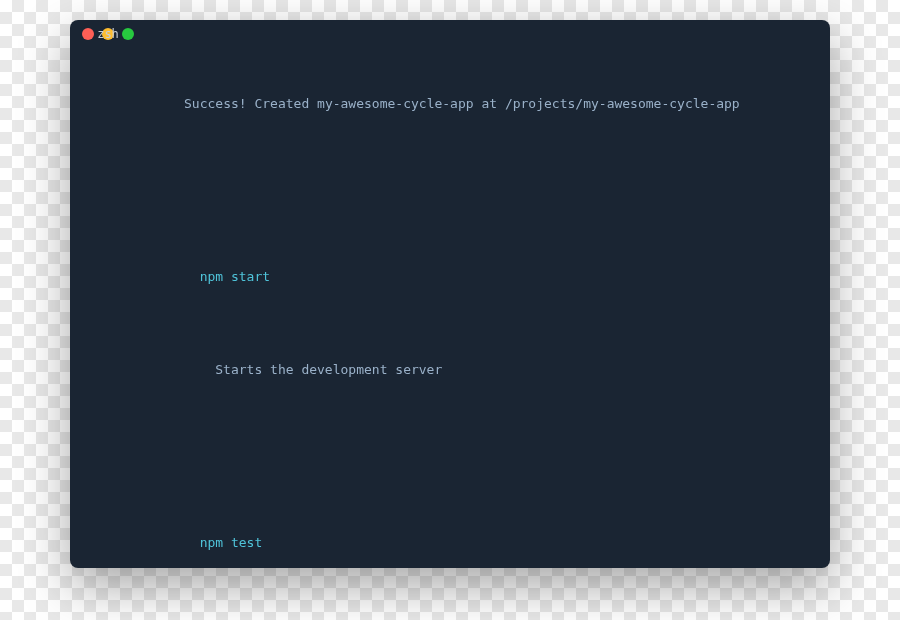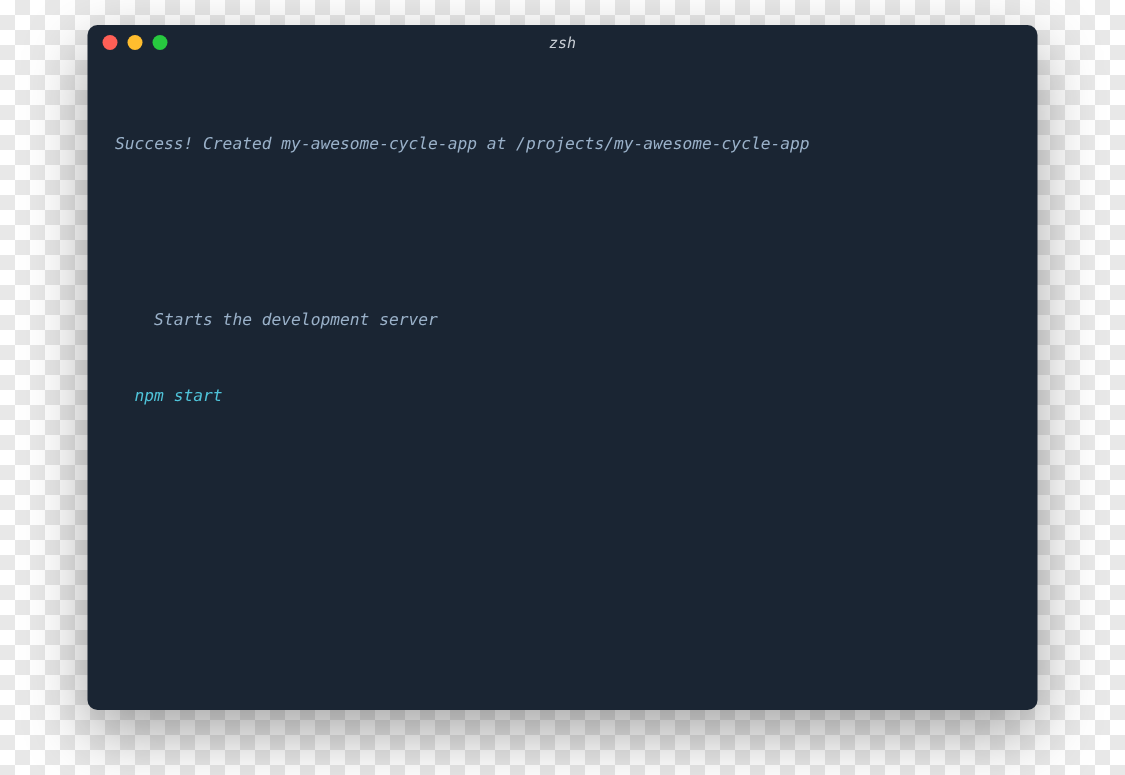--- a/index.html
+++ b/index.html
@@ -21,22 +21,21 @@
       font-family: "SF Mono", Menlo, Monaco, Consolas, monospace;
     }
     .terminal {
       width: 760px;
       height: 548px;
       background: #1a2533;
       border-radius: 8px;
       box-shadow: 0 18px 50px rgba(0,0,0,0.35);
       overflow: hidden;
       display: flex;
-      flex-direction: column;
-      font-style: italic;
+      flex-direction: row;
     }
     .titlebar {
       height: 28px;
       display: flex;
       align-items: center;
       position: relative;
       padding: 0 12px;
       flex-shrink: 0;
     }
     .traffic-lights { display: flex; gap: 8px; }
@@ -55,45 +54,46 @@
     .terminal-body {
       flex: 1;
       padding: 18px 22px;
       color: #9ab1c9;
       font-size: 13px;
       line-height: 1.55;
       white-space: pre-wrap;
     }
     .cmd { color: #4fc3d9; }
     .desc { color: #9ab1c9; }
-    .para { margin: 0; }
+    .para { margin: 16px; }
     .indent1 { padding-left: 2ch; }
     .indent2 { padding-left: 4ch; }
     .blank { height: 1.55em; }
   </style>
 </head>
 <body>
 
 <div class="terminal">
   <div class="titlebar">
     <div class="traffic-lights">
       <div class="light red"></div>
       <div class="light yellow"></div>
       <div class="light green"></div>
     </div>
     <div class="window-title">zsh</div>
   </div>
   <div class="terminal-body">
     <div class="para">Success! Created my-awesome-cycle-app at /projects/my-awesome-cycle-app</div>
     <div class="blank"></div>
 
+    <div class="para indent1 cmd">npm start</div>
     <div class="para indent2 desc">Starts the development server</div>
-    <div class="para indent1 cmd">npm start</div>
     <div class="blank"></div>
 
+    <div class="para indent1 cmd">npm test</div>
     
     
 
     
     
     
 
     
     
     

